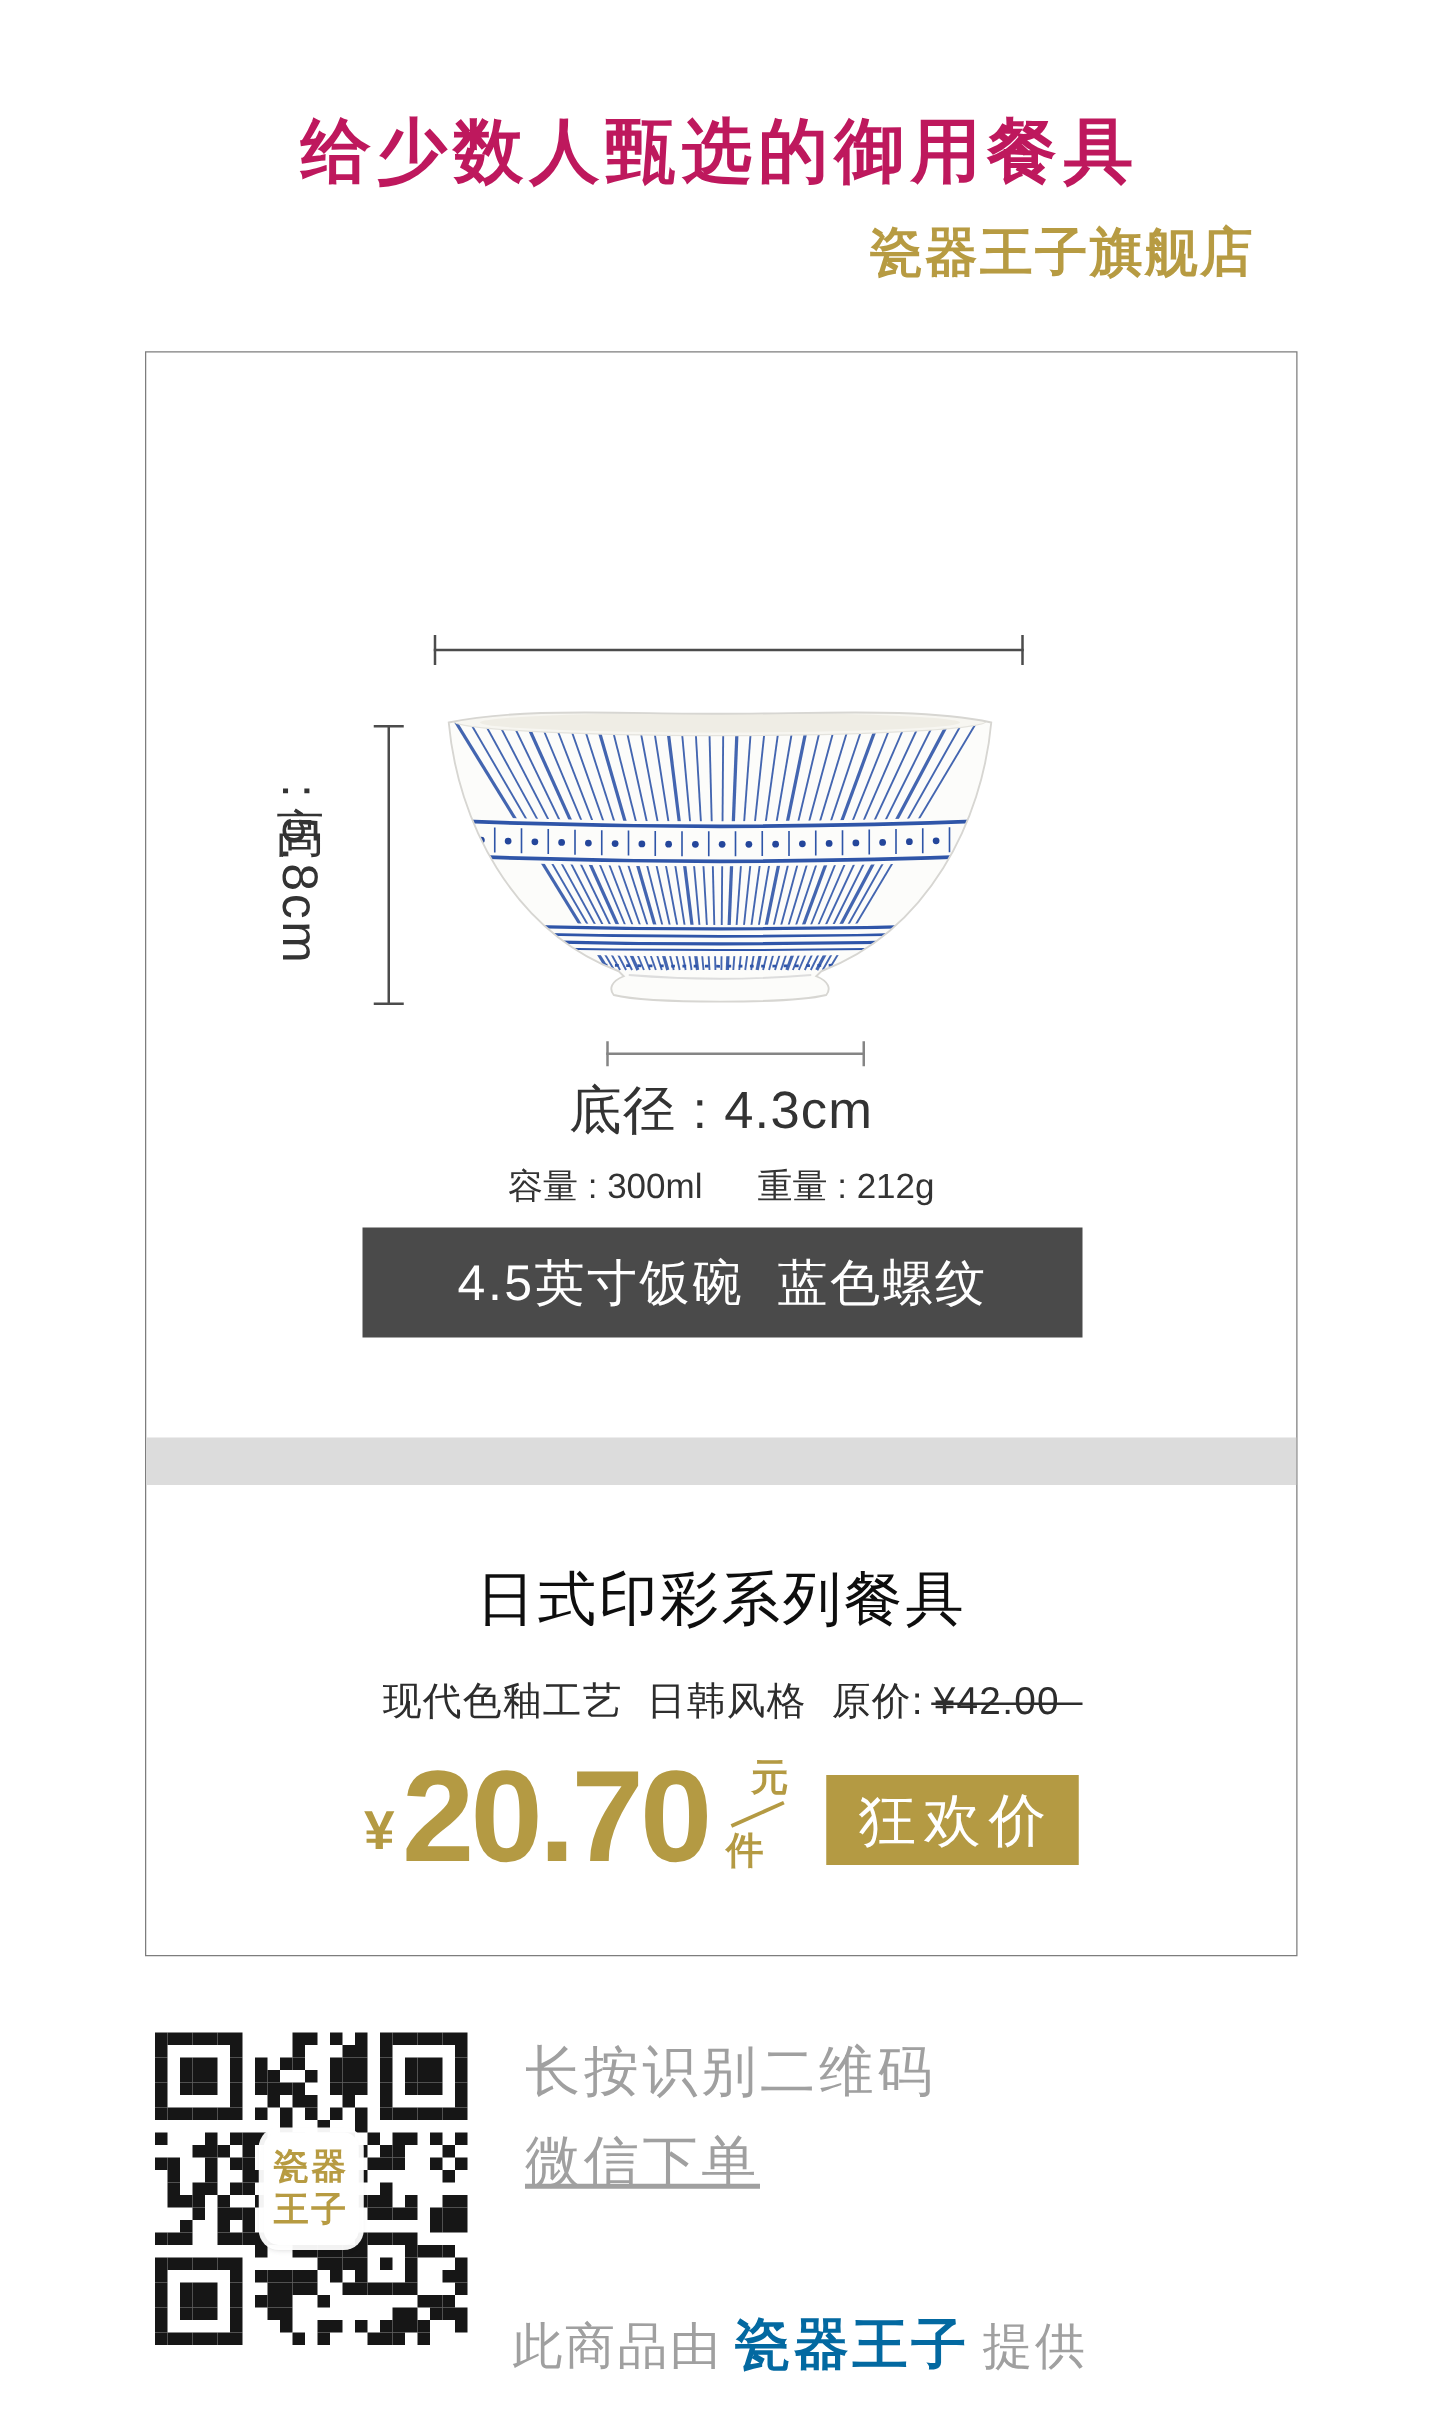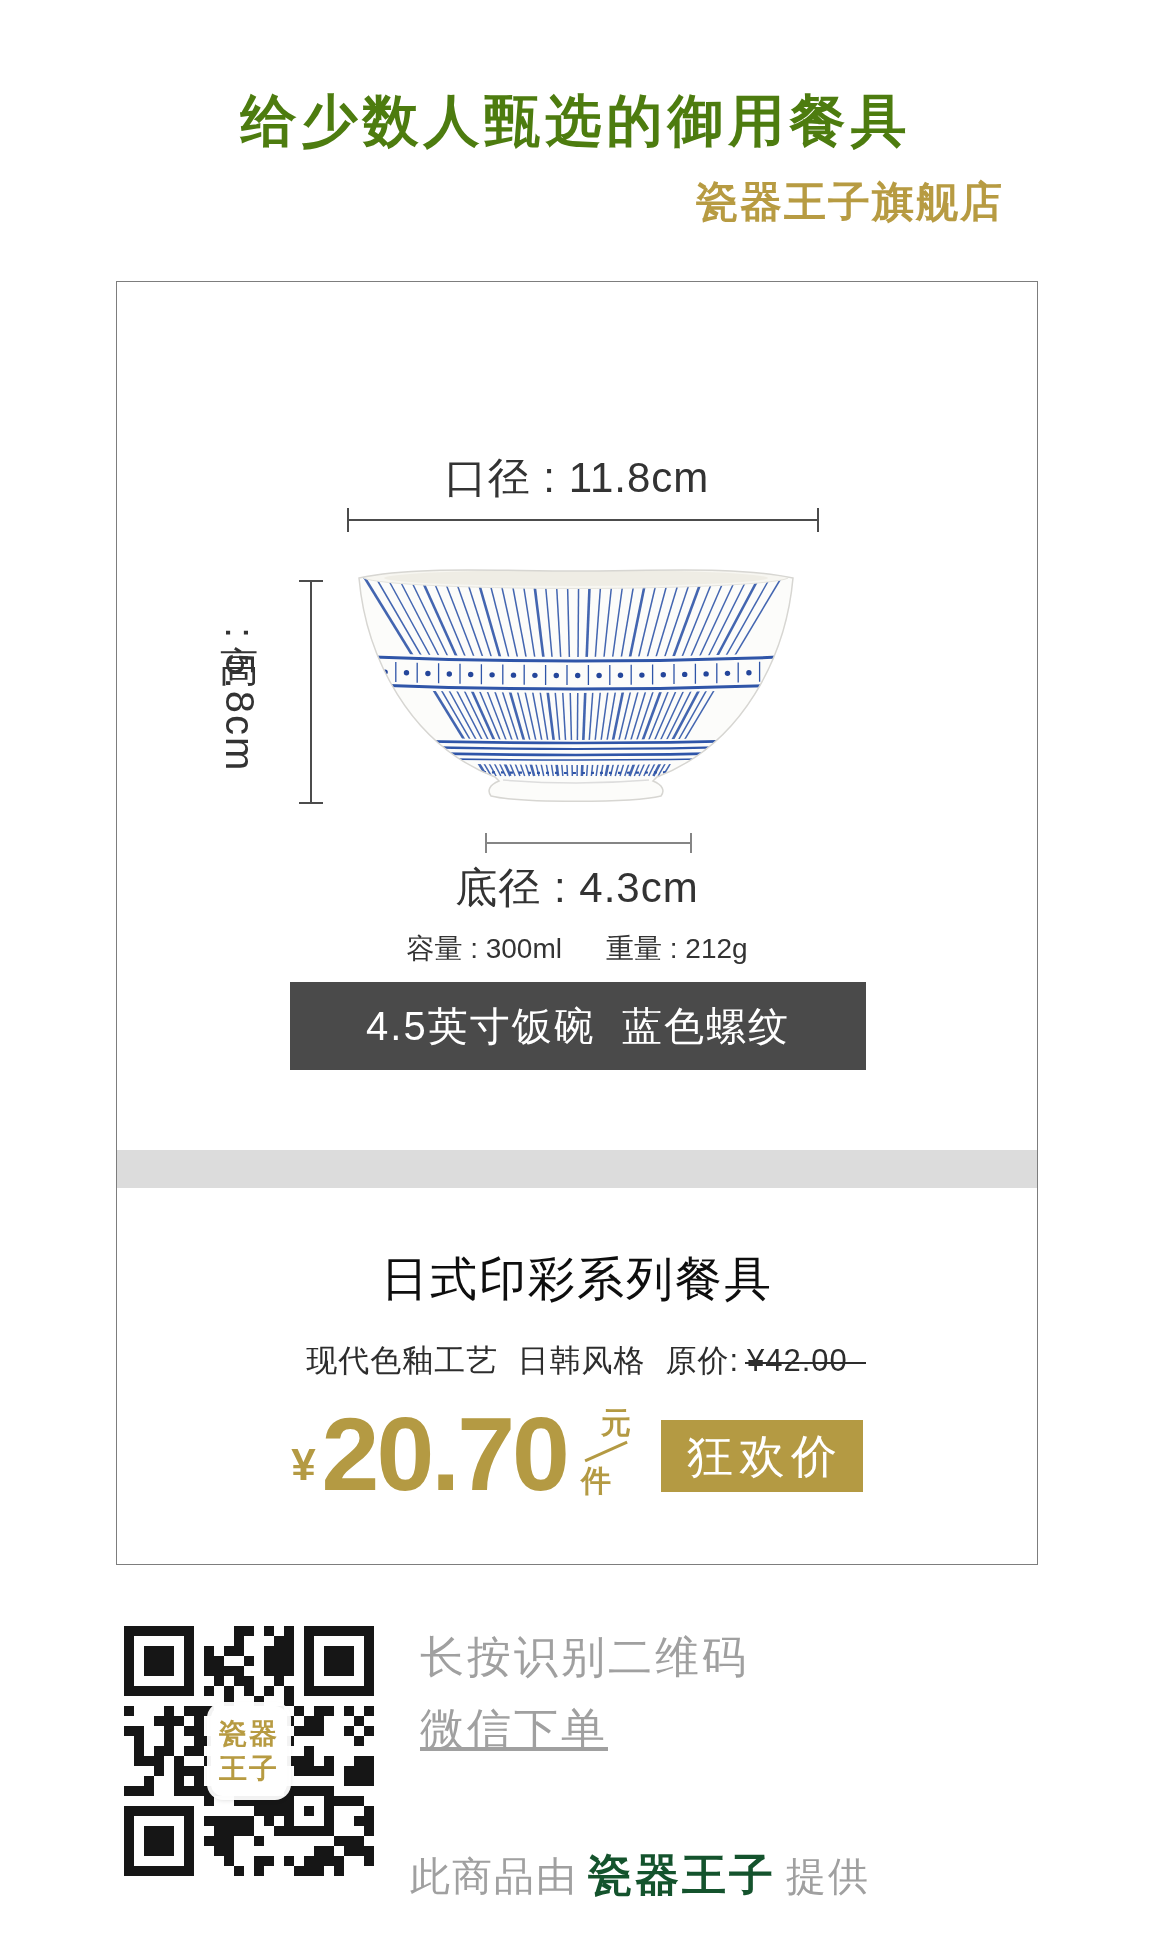--- a/index.html
+++ b/index.html
@@ -3,21 +3,21 @@
 <meta charset="utf-8">
 <style>
   * { margin:0; padding:0; box-sizing:border-box; }
   body { background:#ffffff; font-family:"Liberation Sans","DejaVu Sans",sans-serif; }
   .page { position:relative; width:1152px; height:1944px; margin:0 auto; background:#ffffff; overflow:hidden; }
   .pre { white-space:pre; }
 
   
   .main-title { position:absolute; top:84px; left:0; width:100%; text-align:center;
     font-family:"Liberation Serif","DejaVu Serif",serif; font-size:56px; font-weight:600;
-    letter-spacing:5px; color:#4d7c0f; }
+    letter-spacing:5px; color:#be185d; }
   .shop-name { position:absolute; top:174px; right:148px;
     font-family:"Liberation Serif","DejaVu Serif",serif; font-size:42px; font-weight:700;
     letter-spacing:2px; color:#b79b42; }
 
   
   .card { position:absolute; left:116px; top:281px; width:922px; height:1284px;
     border:1px solid #7d7d7d; background:#ffffff; }
 
   .dim-label { position:absolute; left:0; width:100%; text-align:center;
     font-size:42px; color:#333333; letter-spacing:1px; }
@@ -82,33 +82,32 @@
   .qr-wrap { position:absolute; left:120px; top:1622px; width:258px; height:258px; background:#ffffff; }
   .qr-wrap svg { width:258px; height:258px; display:block; }
   .qr-logo { position:absolute; left:50%; top:50%; transform:translate(-50%,-50%);
     width:76px; height:90px; background:#ffffff; border-radius:12px;
     box-shadow:0 0 0 4px rgba(255,255,255,.95), 0 2px 6px rgba(0,0,0,.3);
     display:flex; flex-direction:column; align-items:center; justify-content:center;
     font-family:"Liberation Serif","DejaVu Serif",serif; font-weight:700; color:#b79b42; font-size:28px; line-height:1.25; letter-spacing:2px; }
   .qr-instr-1 { position:absolute; left:420px; top:1628px; font-size:44px; color:#a0a0a0; letter-spacing:3px; }
   .qr-instr-2 { position:absolute; left:420px; top:1700px; font-size:44px; color:#a0a0a0; letter-spacing:3px;text-decoration:underline; }
   .provided { position:absolute; left:410px; top:1846px; display:flex; align-items:baseline; font-size:40px; color:#a0a0a0; letter-spacing:2px; }
-  .provider-name { font-family:Liberation Sans, sans-serif; font-size:44px; font-weight:700; color:#14532d; margin:0 10px; letter-spacing:3px; }
+  .provider-name { font-family:Liberation Sans, sans-serif; font-size:44px; font-weight:700; color:#0369a1; margin:0 10px; letter-spacing:3px; }
 </style>
 </head>
 <body>
 
 <div class="page">
 
   <div class="main-title">给少数人甄选的御用餐具</div>
   <div class="shop-name">瓷器王子旗舰店</div>
 
   <div class="card">
 
-    <div class="dim-label dia-label">口径 : 11.8cm</div>
     <div class="hline dia-line"></div>
 
     <div class="h-label">高 : 5.8cm</div>
     <div class="vline h-line"></div>
 
     <svg class="bowl" viewBox="0 0 462 252" aria-hidden="true">
       <defs>
         <clipPath id="bowlClip">
           <path d="M14 24 C70 12 150 17 231 17 C312 17 392 12 448 24 C441 102 398 190 312 223 L308 227 C318 231 320 237 316 242 C288 249 174 249 146 242 C142 237 144 231 154 227 L150 223 C64 190 21 102 14 24 Z"></path>
         </clipPath>

